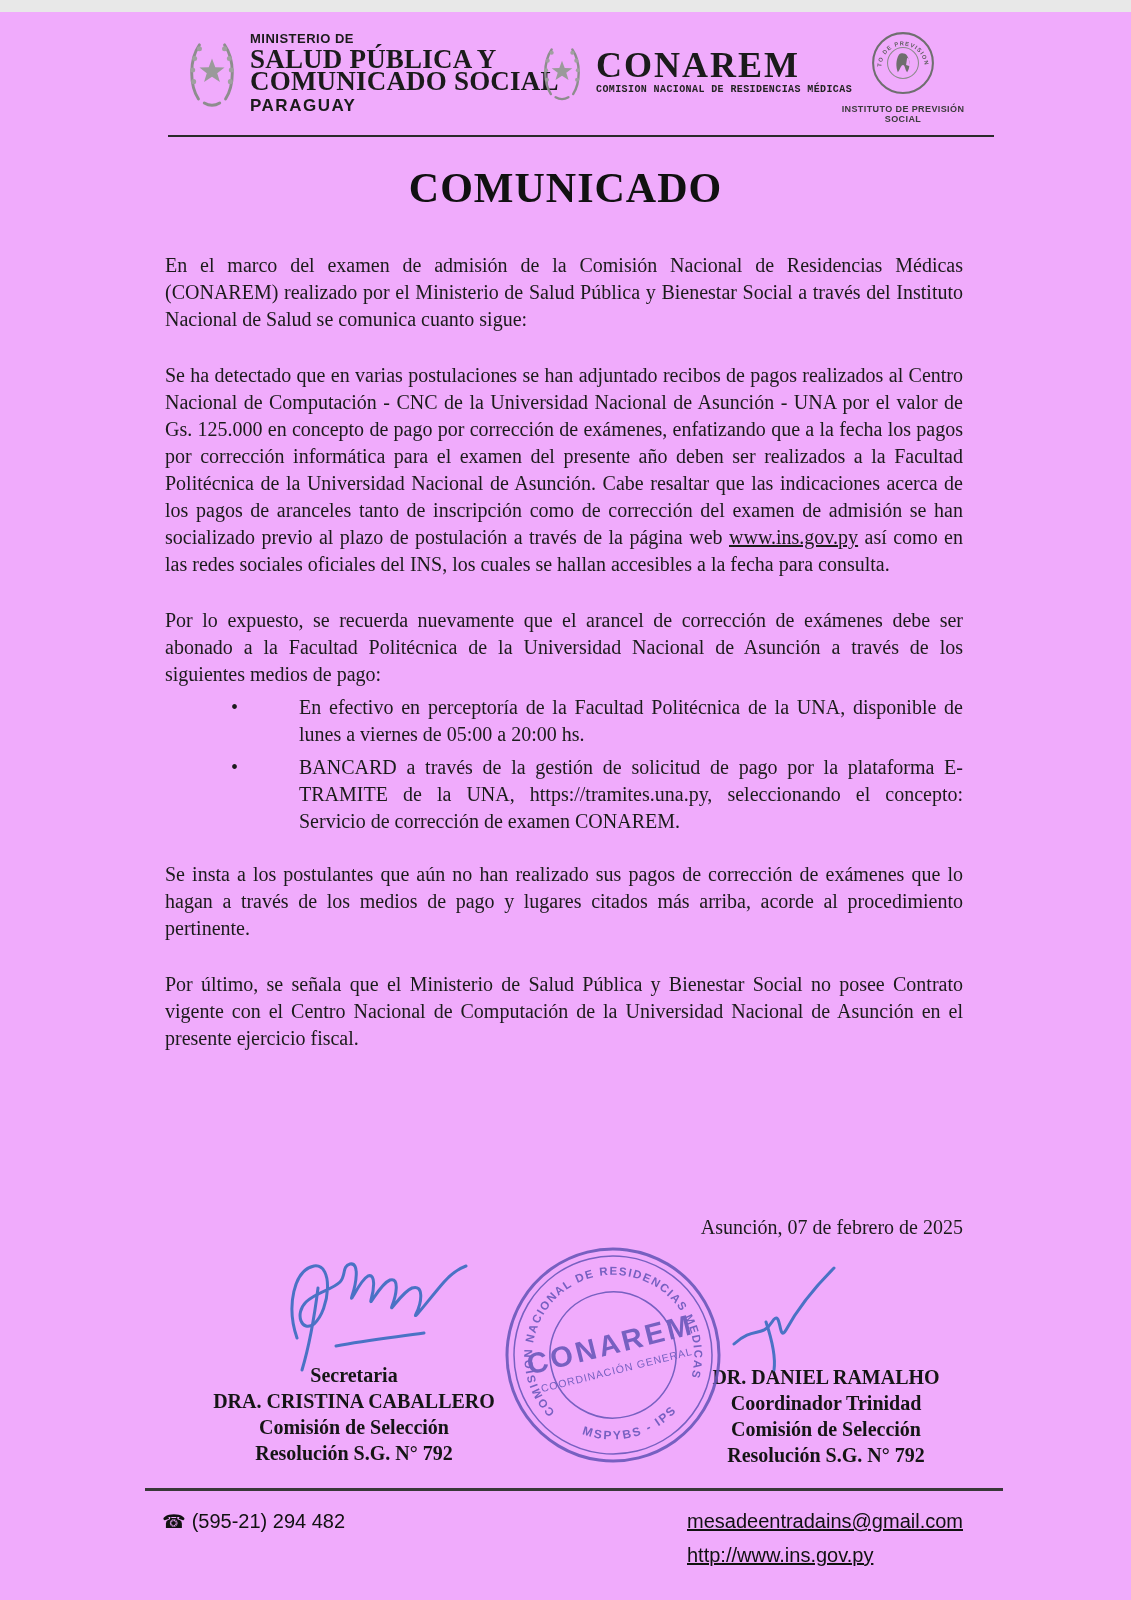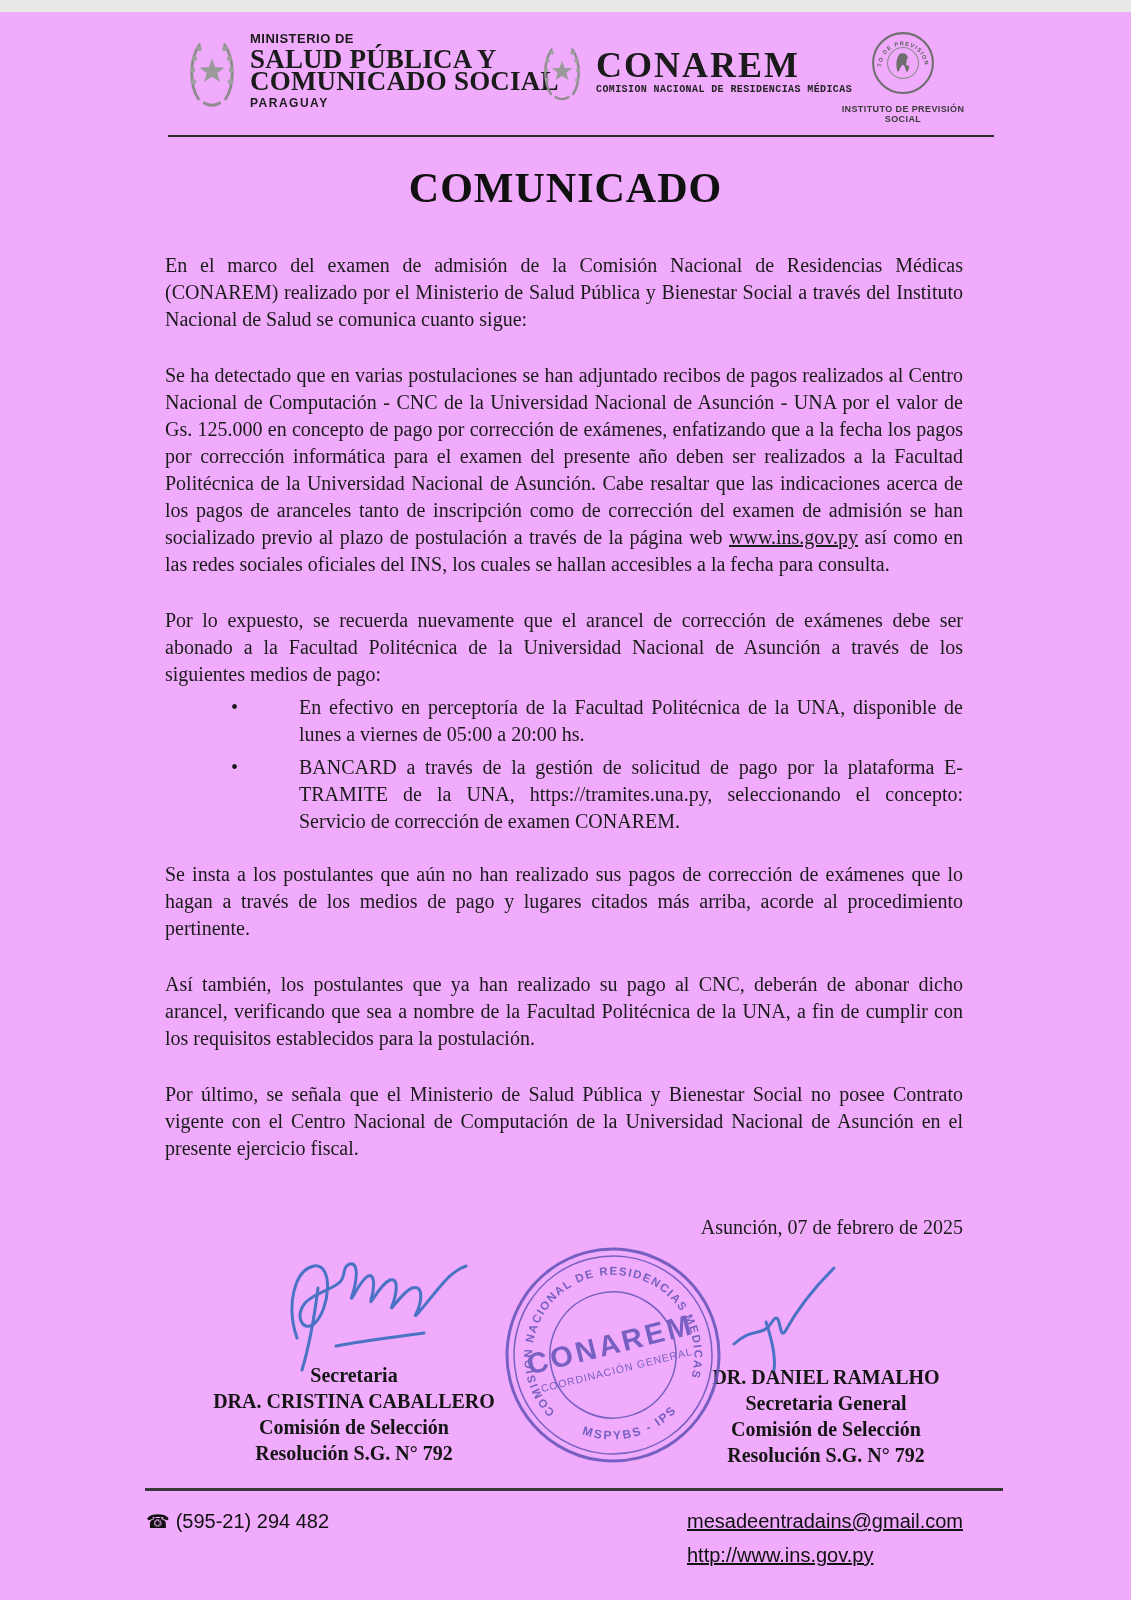--- a/index.html
+++ b/index.html
@@ -7,21 +7,21 @@
     position:relative;width:1131px;height:1600px;background:#f0abfc;
     font-family:"Liberation Serif",serif;color:#1b1b1b;overflow:hidden;
     margin:12px auto;
   }
   
   .logo-ministry{position:absolute;left:183px;top:20px;display:flex;align-items:flex-start;}
   .logo-ministry .wreath{width:58px;height:78px;}
   .ministry-text{margin-left:9px;line-height:1;}
   .ministry-line1{font-family:"Liberation Sans",sans-serif;font-weight:bold;font-size:13px;letter-spacing:.5px;margin-bottom:3px;}
   .ministry-line2,.ministry-line3{font-weight:bold;font-size:27px;letter-spacing:.2px;line-height:22px;}
-  .ministry-line4{font-family:"Liberation Sans",sans-serif;font-weight:bold;font-size:12px;letter-spacing:1.5px;margin-top:5px;}
+  .ministry-line4{font-family:"Liberation Sans",sans-serif;font-weight:bold;font-size:17px;letter-spacing:1.5px;margin-top:5px;}
   .logo-conarem{position:absolute;left:536px;top:28px;display:flex;align-items:center;}
   .logo-conarem .wreath{width:52px;height:62px;}
   .conarem-text{margin-left:8px;}
   .conarem-title{font-weight:bold;font-size:36px;letter-spacing:2px;line-height:34px;}
   .conarem-sub{font-family:Liberation Mono, monospace;font-weight:bold;font-size:10px;letter-spacing:.4px;margin-top:2px;color:#222;}
   .logo-ips{position:absolute;left:830px;top:18px;width:146px;text-align:center;}
   .ips-caption{font-family:"Liberation Sans",sans-serif;font-weight:bold;font-size:9px;letter-spacing:.4px;color:#3a3a3a;margin-top:4px;}
   .header-rule{position:absolute;left:168px;top:123px;width:826px;height:2px;background:#2a2a2a;}
   
   .doc-title{position:absolute;left:0;top:152px;width:100%;text-align:center;
@@ -38,21 +38,21 @@
   .dateline{position:absolute;left:165px;top:1204px;width:798px;text-align:right;font-size:20px;}
   .sig-block{position:absolute;text-align:center;font-weight:bold;font-size:20px;line-height:26px;color:#151515;z-index:2;}
   .sig-left{left:208px;top:1350px;width:292px;}
   .sig-right{left:700px;top:1352px;width:252px;}
   .scribble{position:absolute;z-index:3;}
   .scribble-left{left:272px;top:1228px;width:210px;height:135px;}
   .scribble-right{left:728px;top:1252px;width:115px;height:112px;}
   .stamp{position:absolute;left:500px;top:1230px;width:226px;height:226px;z-index:5;opacity:.9;}
   
   .footer-rule{position:absolute;left:145px;top:1476px;width:858px;height:3px;background:#383838;}
-  .footer-left{position:absolute;left:146px;top:1492px;font-family:"Liberation Sans",sans-serif;font-size:20px;line-height:34px;color:#111;}
+  .footer-left{position:absolute;left:162px;top:1492px;font-family:"Liberation Sans",sans-serif;font-size:20px;line-height:34px;color:#111;}
   .footer-right{position:absolute;right:168px;top:1492px;text-align:left;font-family:"Liberation Sans",sans-serif;font-size:20px;line-height:34px;}
   .footer-right a{color:#111;text-decoration:underline;}
   .phone-glyph{font-family:"DejaVu Sans",sans-serif;font-size:19px;margin-right:6px;}
 </style>
 </head>
 <body>
 
 <div class="page">
 
   <div class="logo-ministry">
@@ -142,21 +142,20 @@
         <span class="marker">•</span>
         <span class="btext">En efectivo en perceptoría de la Facultad Politécnica de la UNA, disponible de lunes a viernes de 05:00 a 20:00 hs.</span>
       </div>
       <div class="bullet-row">
         <span class="marker">•</span>
         <span class="btext">BANCARD a través de la gestión de solicitud de pago por la plataforma E-TRAMITE de la UNA, https://tramites.una.py, seleccionando el concepto: Servicio de corrección de examen CONAREM.</span>
       </div>
     </div>
 
     <p>Se insta a los postulantes que aún no han realizado sus pagos de corrección de exámenes que lo hagan a través de los medios de pago y lugares citados más arriba, acorde al procedimiento pertinente.</p>
-    <p>Así también, los postulantes que ya han realizado su pago al CNC, deberán de abonar dicho arancel, verificando que sea a nombre de la Facultad Politécnica de la UNA, a fin de cumplir con los requisitos establecidos para la postulación.</p>
     <p>Por último, se señala que el Ministerio de Salud Pública y Bienestar Social no posee Contrato vigente con el Centro Nacional de Computación de la Universidad Nacional de Asunción en el presente ejercicio fiscal.</p>
   </div>
 
   <div class="dateline">Asunción, 07 de febrero de 2025</div>
 
   <svg class="scribble scribble-left" viewBox="0 0 210 135">
     <g fill="none" stroke="#4a72c5" stroke-width="3" stroke-linecap="round">
       <path d="M25,98 C14,66 22,30 42,26 C62,23 58,70 42,84 C30,93 22,74 34,62 C44,52 60,50 68,42 C74,36 70,26 78,24 C88,22 84,44 80,56 C77,66 88,40 96,36 C104,33 102,50 99,60 C97,68 108,44 118,40 C128,37 124,56 120,66 C117,74 130,52 140,48 C152,44 150,62 144,74 C140,82 158,58 172,42 C180,33 188,28 194,26"></path>
       <path d="M46,48 C42,80 36,110 30,130"></path>
       <path d="M64,106 C95,100 125,97 152,93"></path>
@@ -172,21 +171,21 @@
 
   <div class="sig-block sig-left">
     <div>Secretaria</div>
     <div>DRA. CRISTINA CABALLERO</div>
     <div>Comisión de Selección</div>
     <div>Resolución S.G. N° 792</div>
   </div>
 
   <div class="sig-block sig-right">
     <div>DR. DANIEL RAMALHO</div>
-    <div>Secretaria General</div>
+    <div>Coordinador Trinidad</div>
     <div>Comisión de Selección</div>
     <div>Resolución S.G. N° 792</div>
   </div>
 
   <svg class="stamp" viewBox="0 0 226 226">
     <defs>
       <path id="stampTop" d="M 41,151 A 81 81 0 1 1 185,151"></path>
       <path id="stampBottom" d="M 33,143 A 86 86 0 0 0 193,143"></path>
     </defs>
     <g transform="rotate(-14 113 113)" stroke="#6a58bb" fill="none">

